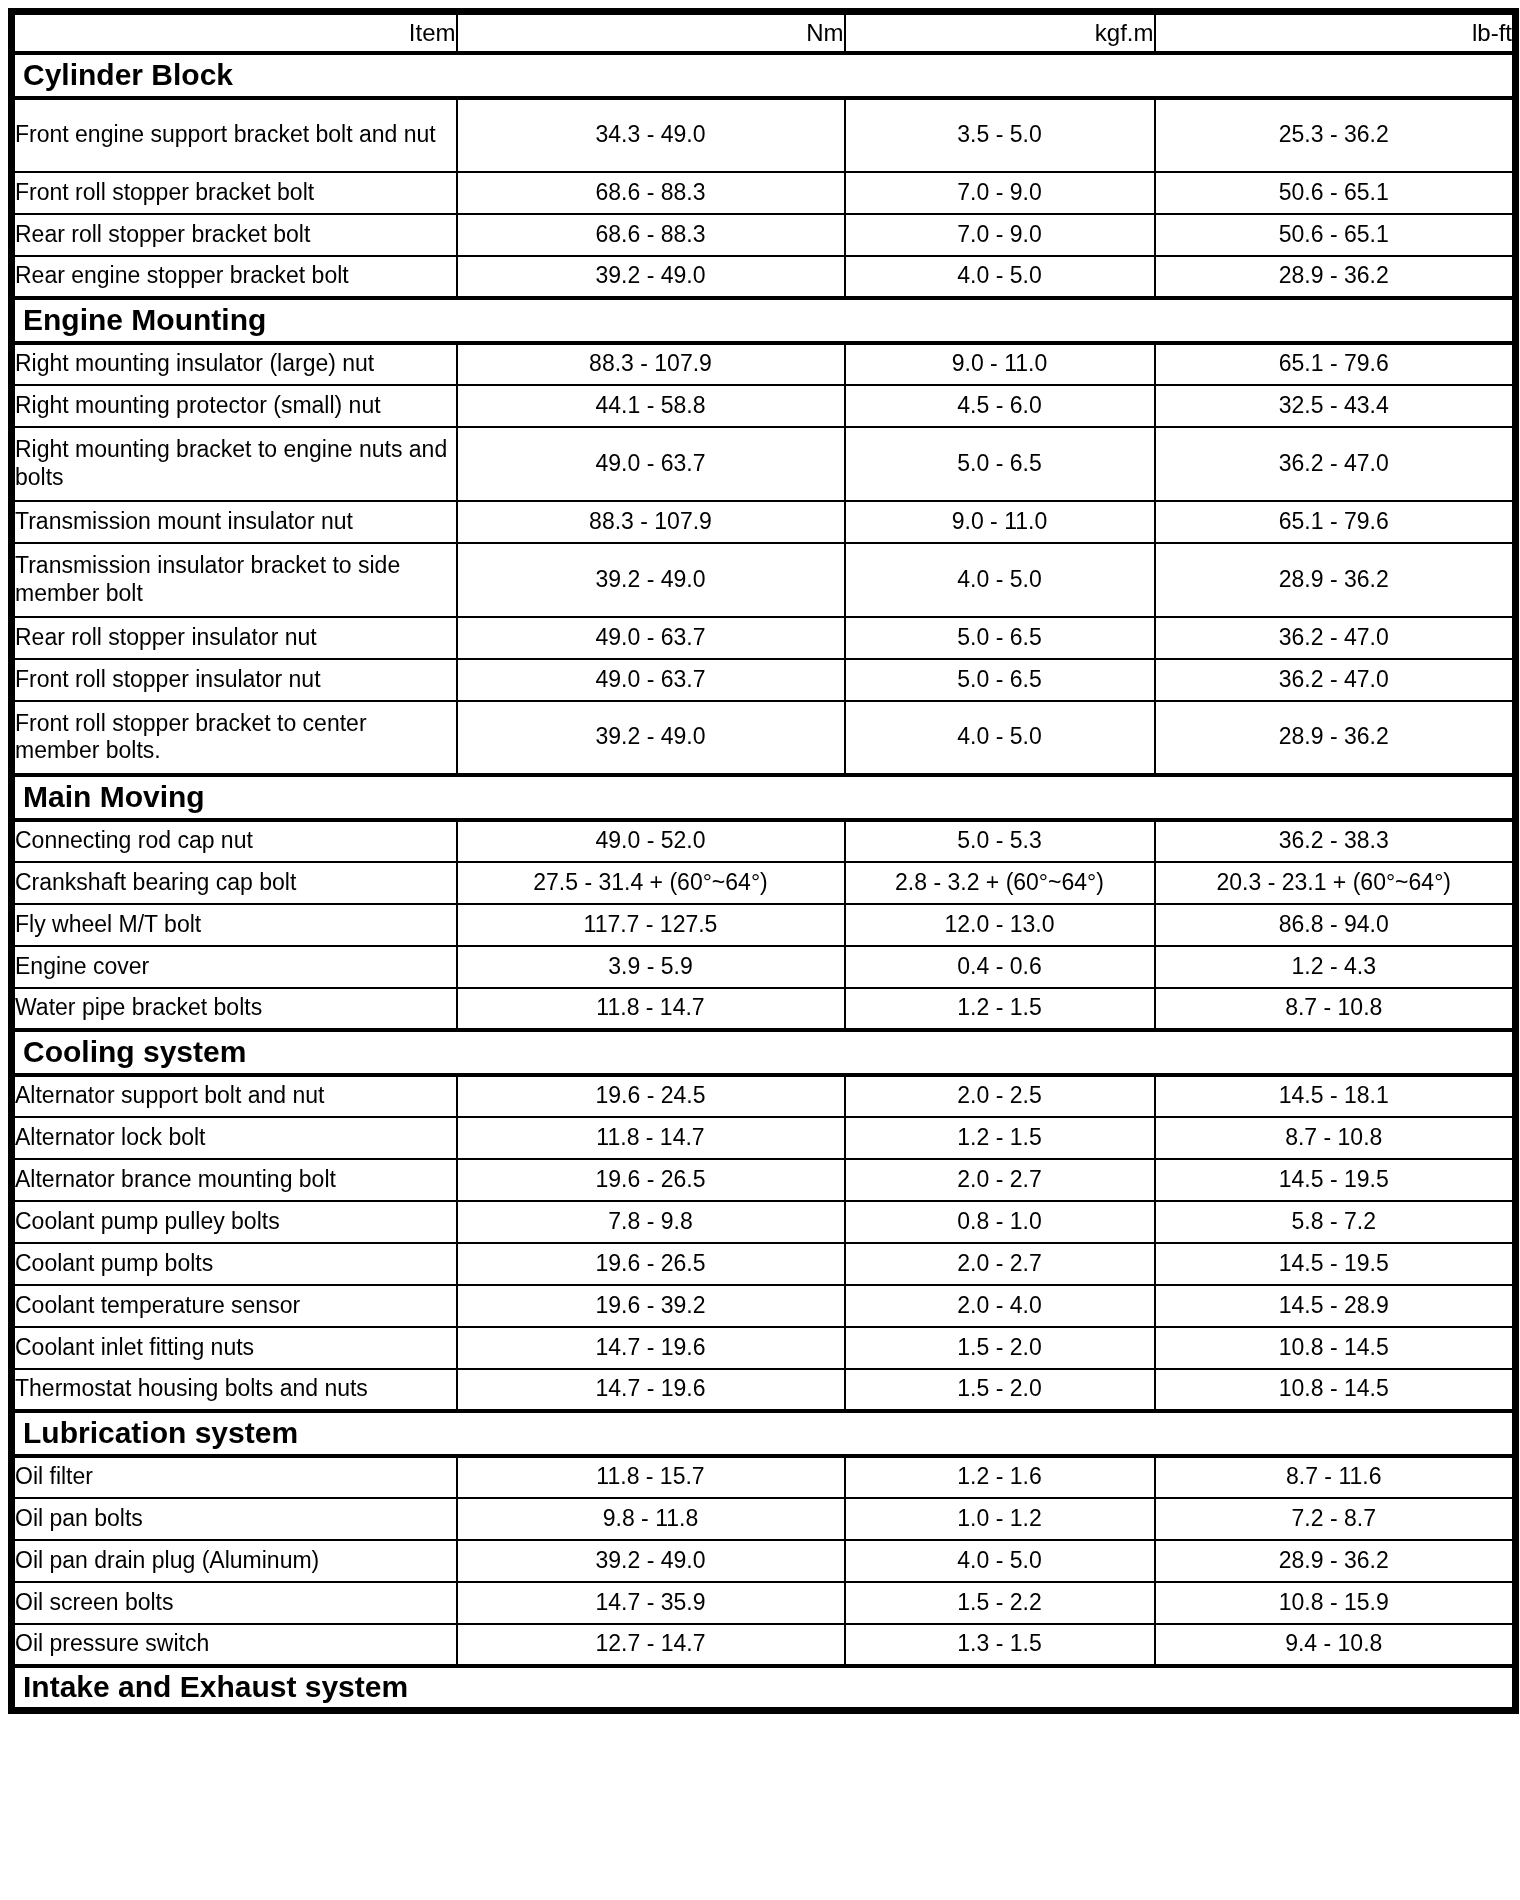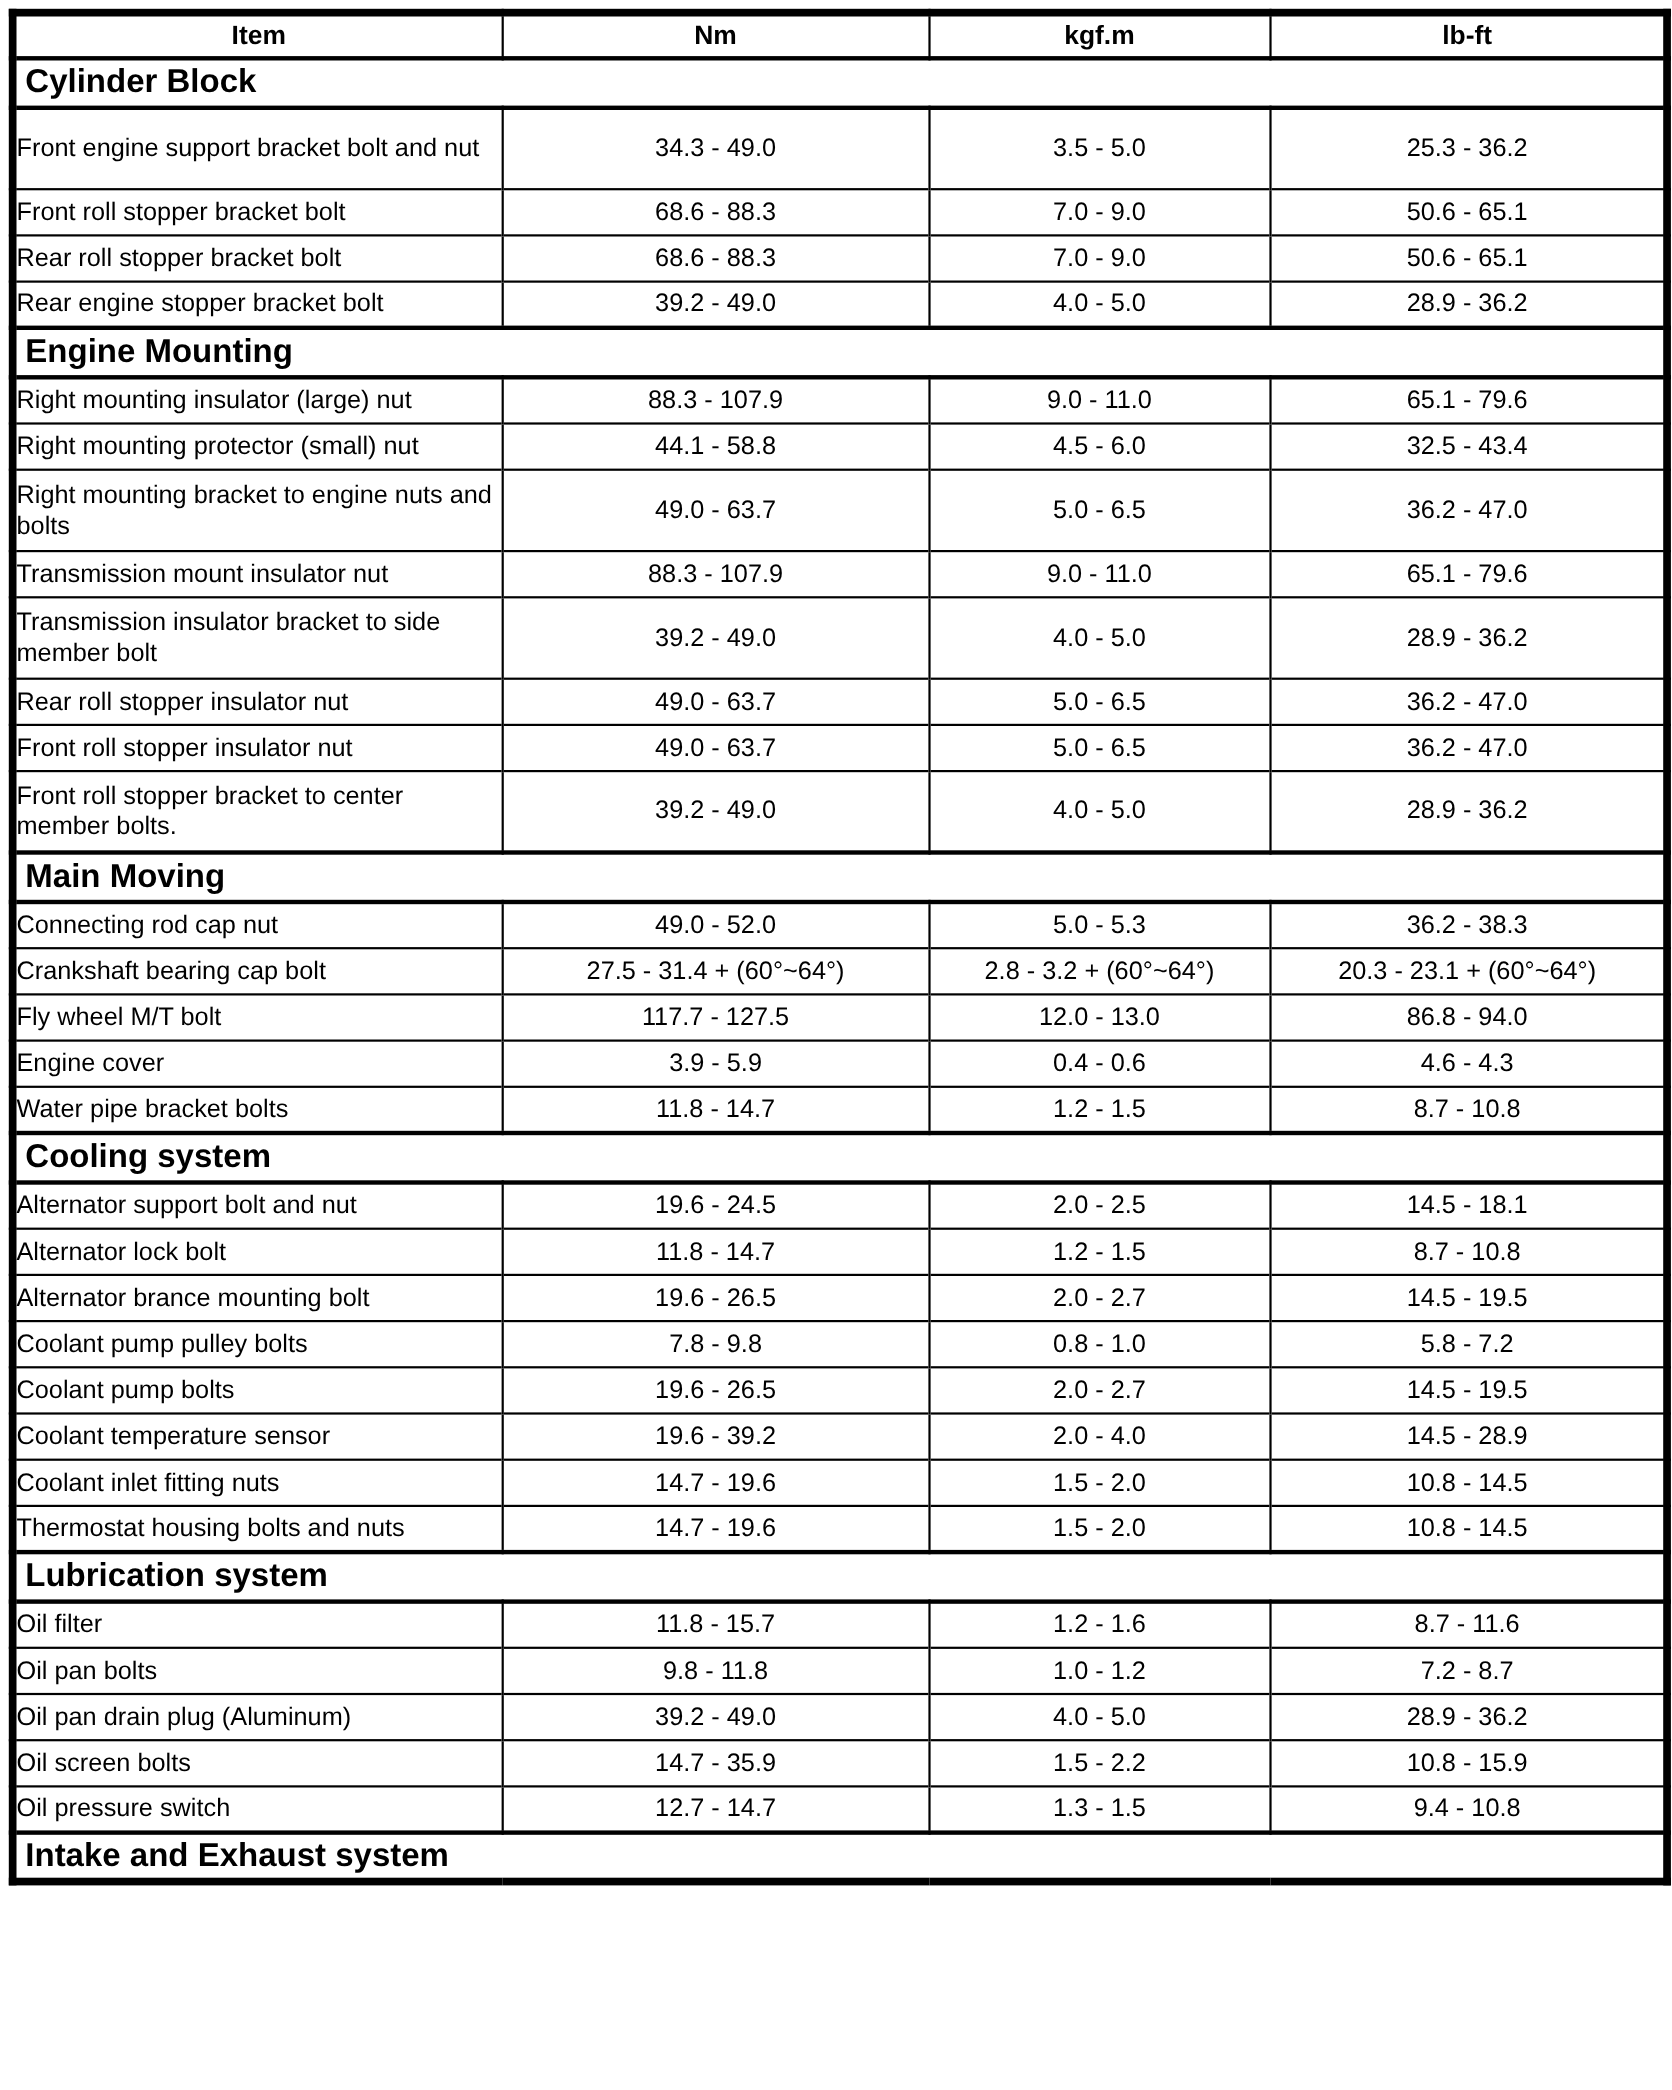--- a/index.html
+++ b/index.html
@@ -19,22 +19,22 @@
   table.spec-table {
     border-collapse: collapse;
     table-layout: fixed;
     width: 1504px;
     border: 7px solid #000000;
     background: #ffffff;
   }
   th.col-header {
     height: 41px;
     font-size: 24px;
-    font-weight: bold;
-    text-align: center;
+    font-weight: normal;
+    text-align: right;
     vertical-align: middle;
     border-bottom: 3px solid #000000;
     padding: 0;
   }
   th.col-header + th.col-header {
     border-left: 2px solid #000000;
   }
   tr.section-row td {
     height: 45px;
     font-size: 30px;
@@ -182,21 +182,21 @@
       <tr class="data-row">
         <td class="item-cell">Fly wheel M/T bolt</td>
         <td class="num-cell">117.7 - 127.5</td>
         <td class="num-cell">12.0 - 13.0</td>
         <td class="num-cell">86.8 - 94.0</td>
       </tr>
       <tr class="data-row">
         <td class="item-cell">Engine cover</td>
         <td class="num-cell">3.9 - 5.9</td>
         <td class="num-cell">0.4 - 0.6</td>
-        <td class="num-cell">4.6 - 4.3</td>
+        <td class="num-cell">1.2 - 4.3</td>
       </tr>
       <tr class="data-row">
         <td class="item-cell">Water pipe bracket bolts</td>
         <td class="num-cell">11.8 - 14.7</td>
         <td class="num-cell">1.2 - 1.5</td>
         <td class="num-cell">8.7 - 10.8</td>
       </tr>
       <tr class="section-row">
         <td colspan="4">Cooling system</td>
       </tr>

